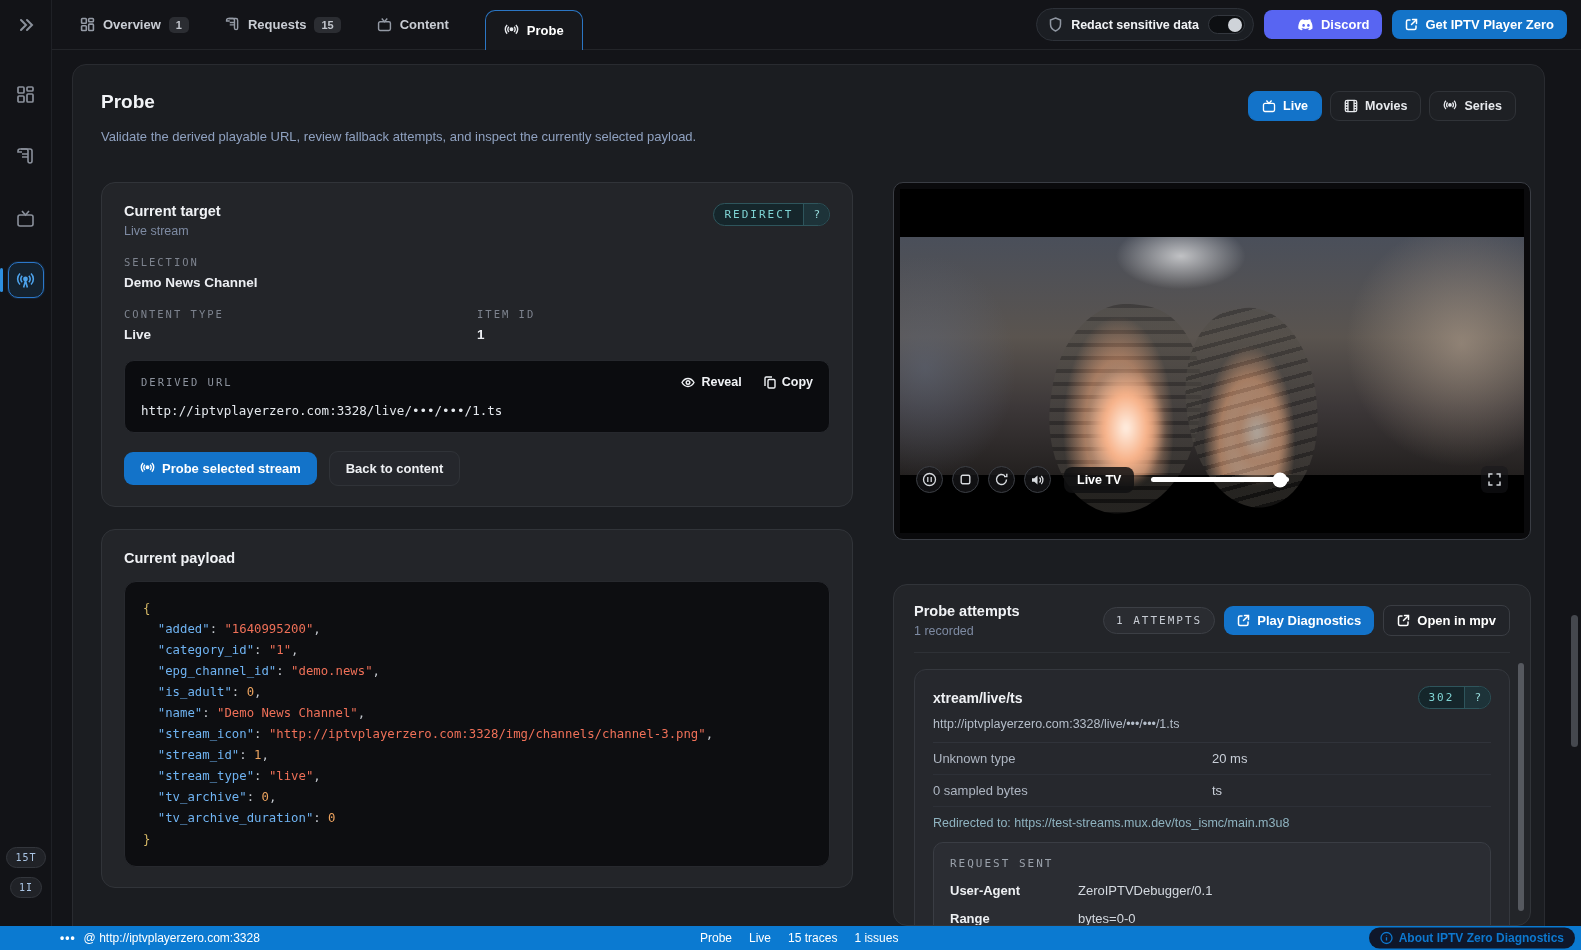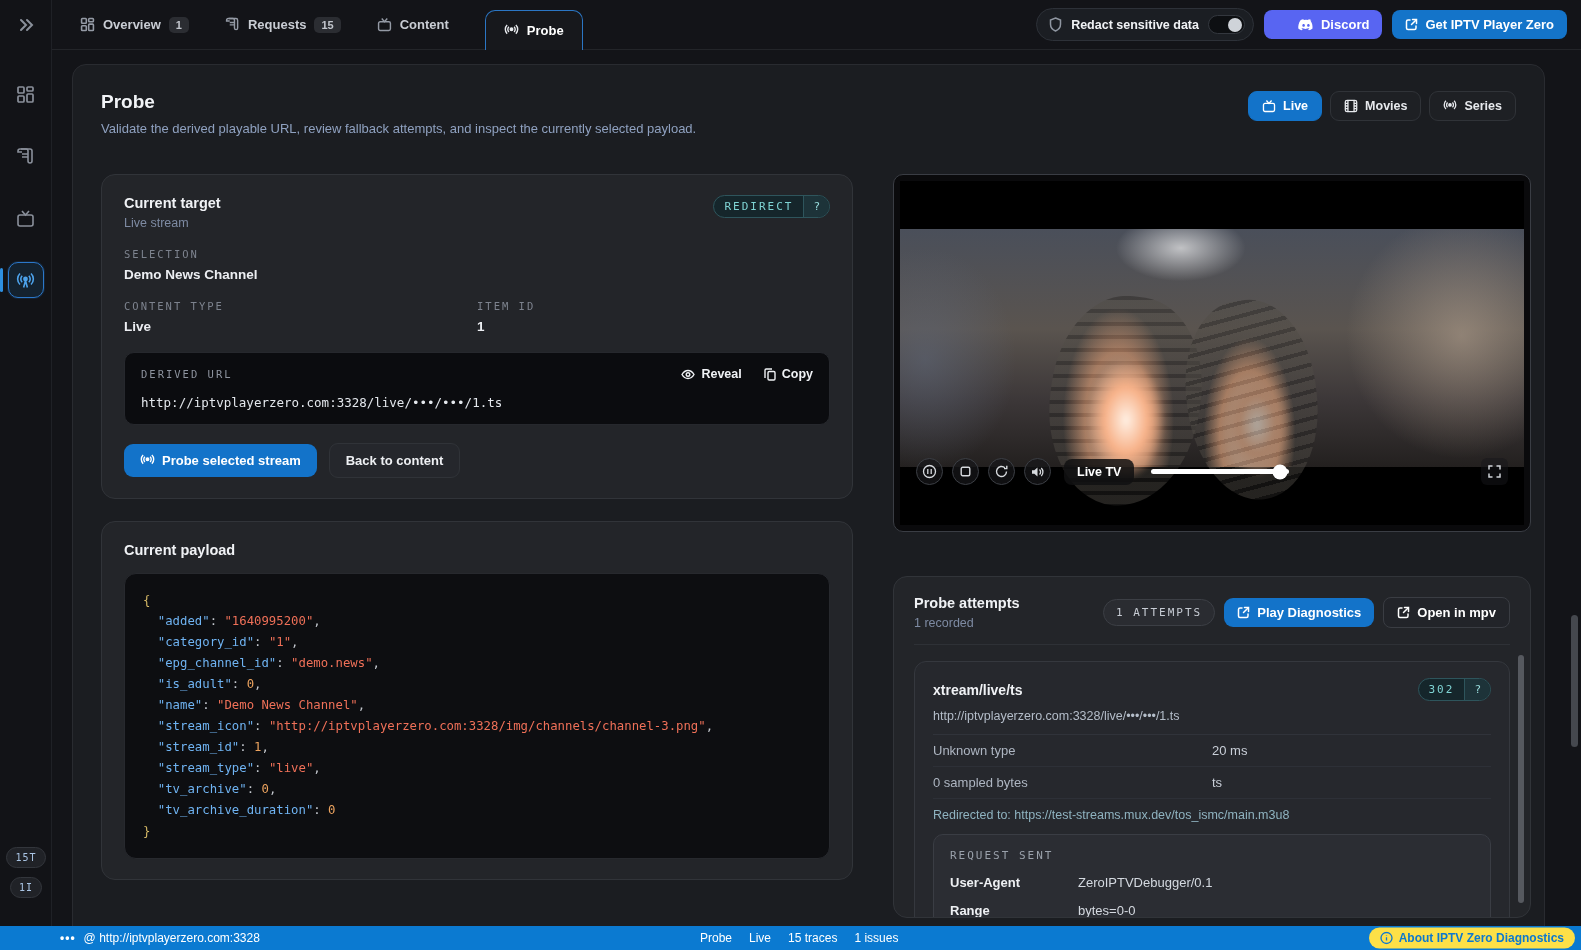--- a/index.html
+++ b/index.html
@@ -40,21 +40,21 @@
   .btn { display:inline-flex; align-items:center; gap:7px; border:none; border-radius:8px; cursor:pointer;
     font-family:"Liberation Sans", sans-serif; font-weight:bold; font-size:13px; color:#fff; padding:7px 13px; }
   .btn-discord { background:#5865f2;padding-left:34px; }
   .btn-get { background:#1474c9; }
 
   
   .panel { position:absolute; left:72px; top:64px; width:1473px; height:900px;
     background:#1b1d21; border:1px solid #292b30; border-radius:14px; padding:26px 28px; }
   .panel-head { display:flex; align-items:flex-start; }
   .page-title { font-size:19px; font-weight:bold; color:#f2f4f7; }
-  .page-sub { margin-top:8px; font-size:13px; color:#8fa1c0; }
+  .page-sub { margin-top:16px; font-size:13px; color:#8fa1c0; }
   .modes { margin-left:auto; display:flex; gap:8px; }
   .mode-btn { display:inline-flex; align-items:center; gap:7px; font-size:12.5px; font-weight:bold;
     padding:7px 13px; border-radius:9px; background:#1e2024; border:1px solid #303338; color:#e7e9ed; cursor:pointer; }
   .mode-btn.active { background:#1373c9; border-color:#1373c9; color:#fff; }
 
   .columns { display:grid; grid-template-columns:752px 638px; gap:40px; margin-top:38px; }
 
   .card { background:#232529; border:1px solid #313439; border-radius:14px; }
 
   
@@ -150,21 +150,21 @@
   .rq-row { display:grid; grid-template-columns:128px 1fr; margin-top:13px; }
   .rq-row .n { font-size:13px; font-weight:bold; color:#eef0f3; }
   .rq-row .v { font-size:13px; color:#d4d9e0; }
   .card-scroll { position:absolute; right:6px; top:78px; width:6px; height:248px; background:#56595f; border-radius:3px; cursor:pointer; }
 
   
   .statusbar { position:absolute; left:0; right:0; bottom:0; height:24px; background:#0b7ad1; z-index:10;
     display:flex; align-items:center; font-size:12px; color:#fff; }
   .st-left { display:flex; align-items:center; gap:8px; padding-left:60px; }
   .st-mid { position:absolute; left:700px; display:flex; gap:17px; }
-  .about-pill { position:absolute; right:6px; top:50%; transform:translateY(-50%); background:#fde047; color:#0d78cf;
+  .about-pill { position:absolute; right:6px; top:50%; transform:translateY(-50%); background:#0f172a; color:#0d78cf;
     font-weight:bold; font-size:12px; border-radius:999px; padding:3px 11px 4px; display:flex; align-items:center; gap:6px; cursor:pointer; }
 
   .page-scroll { position:absolute; right:3px; top:615px; width:7px; height:132px; background:#45484e; border-radius:4px; z-index:11; cursor:pointer; }
   svg { display:block; }
 </style>
 </head>
 <body>
 
 <aside class="sidebar">
   <div class="sb-expand">

